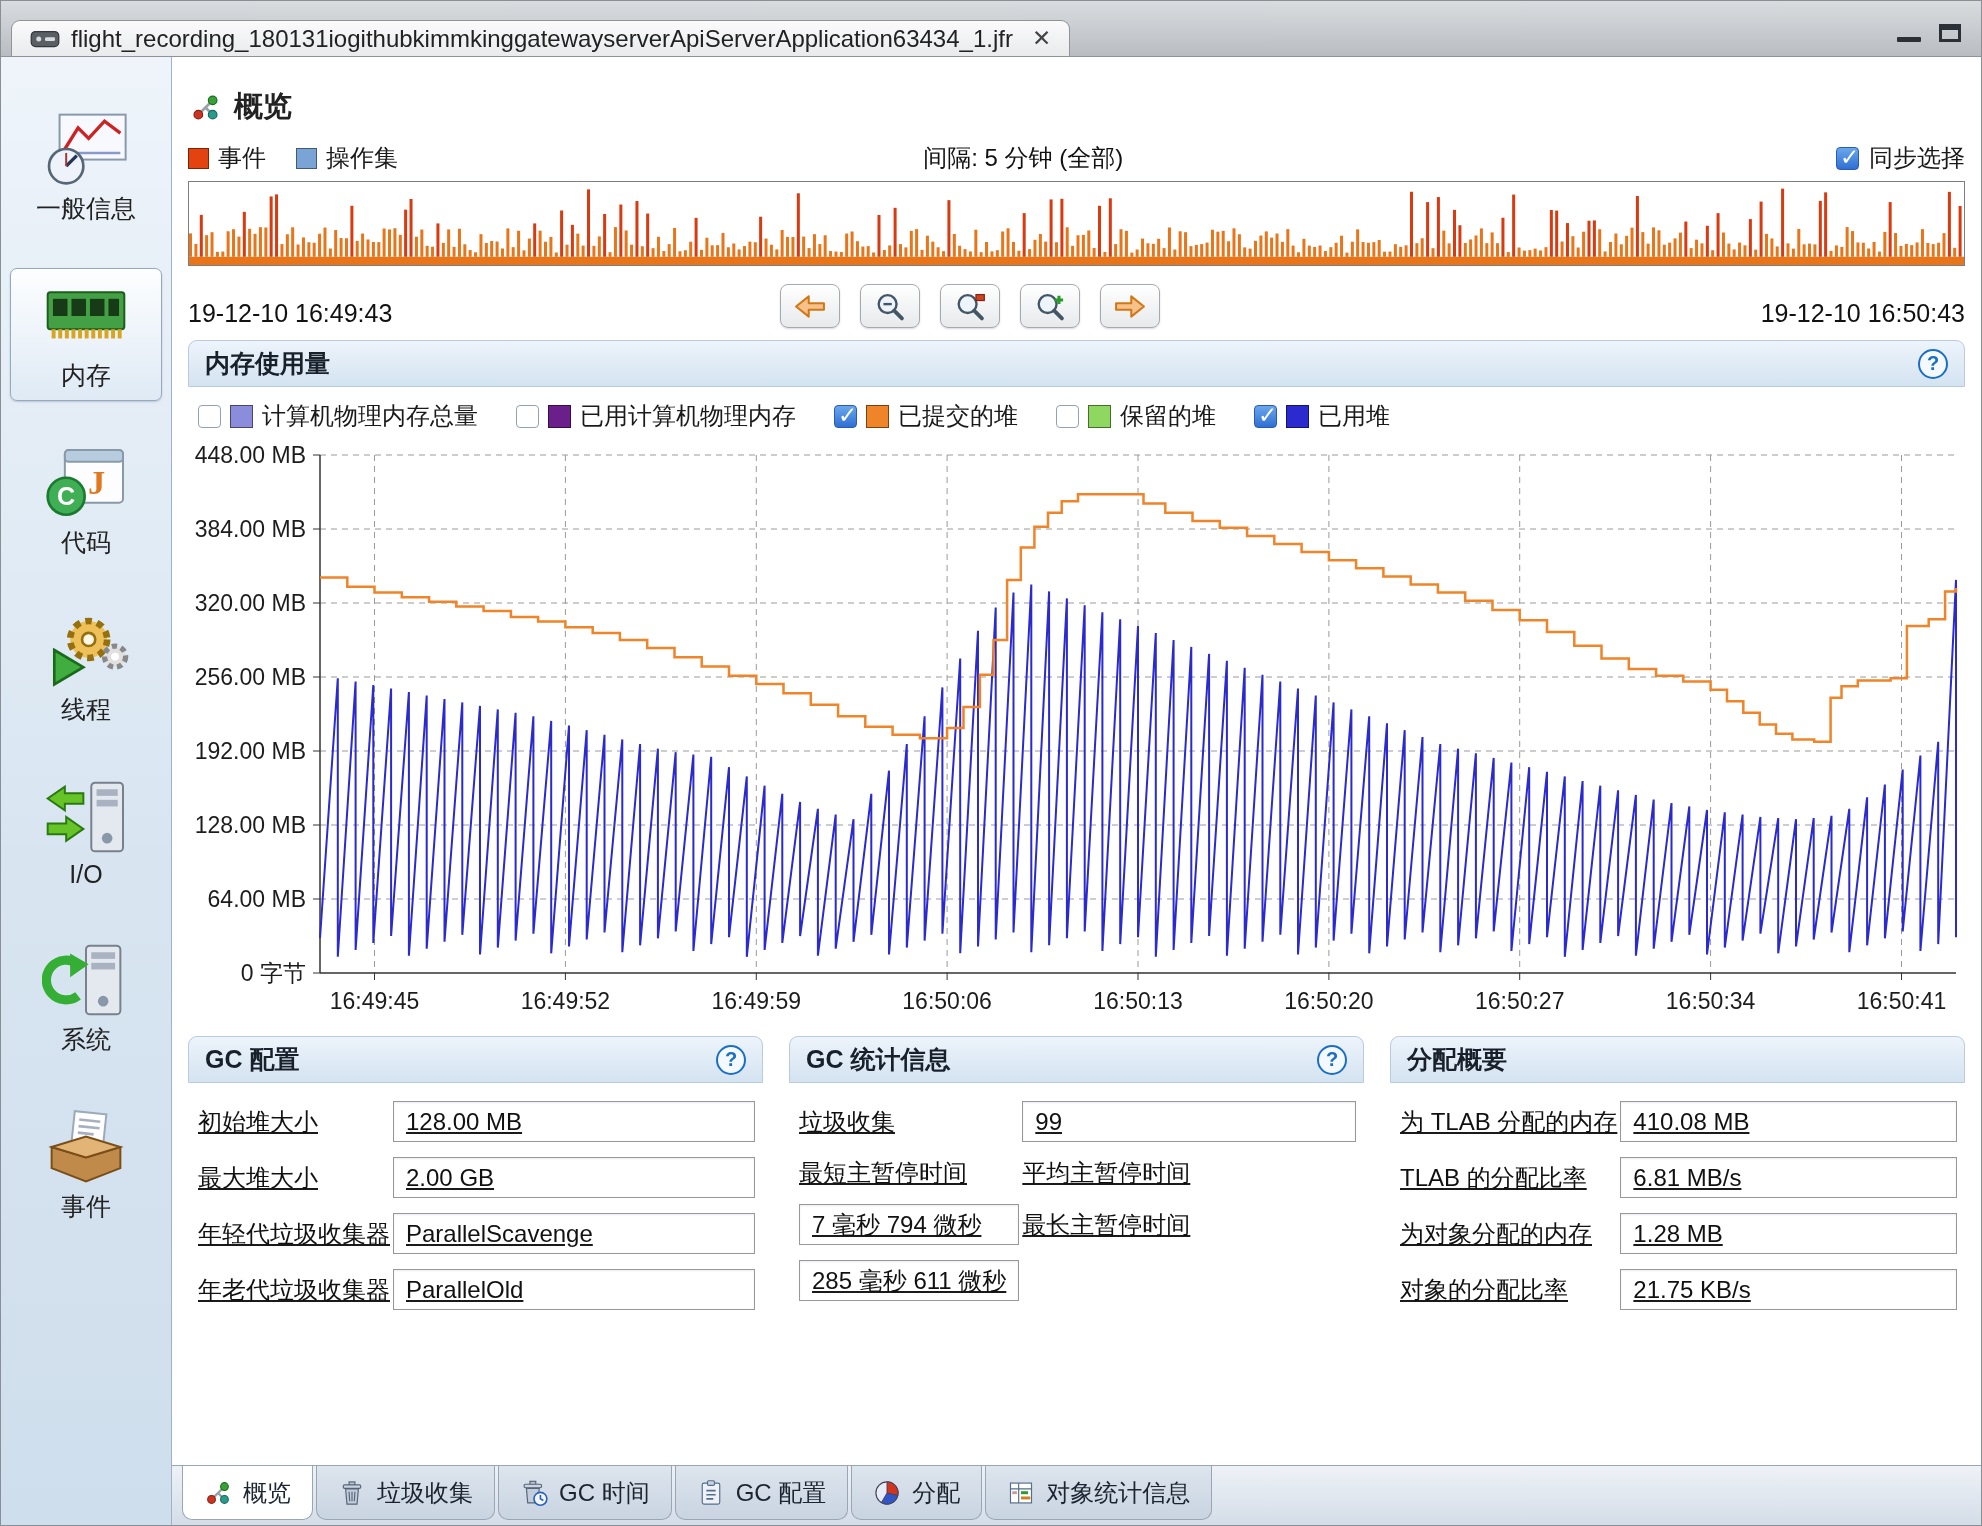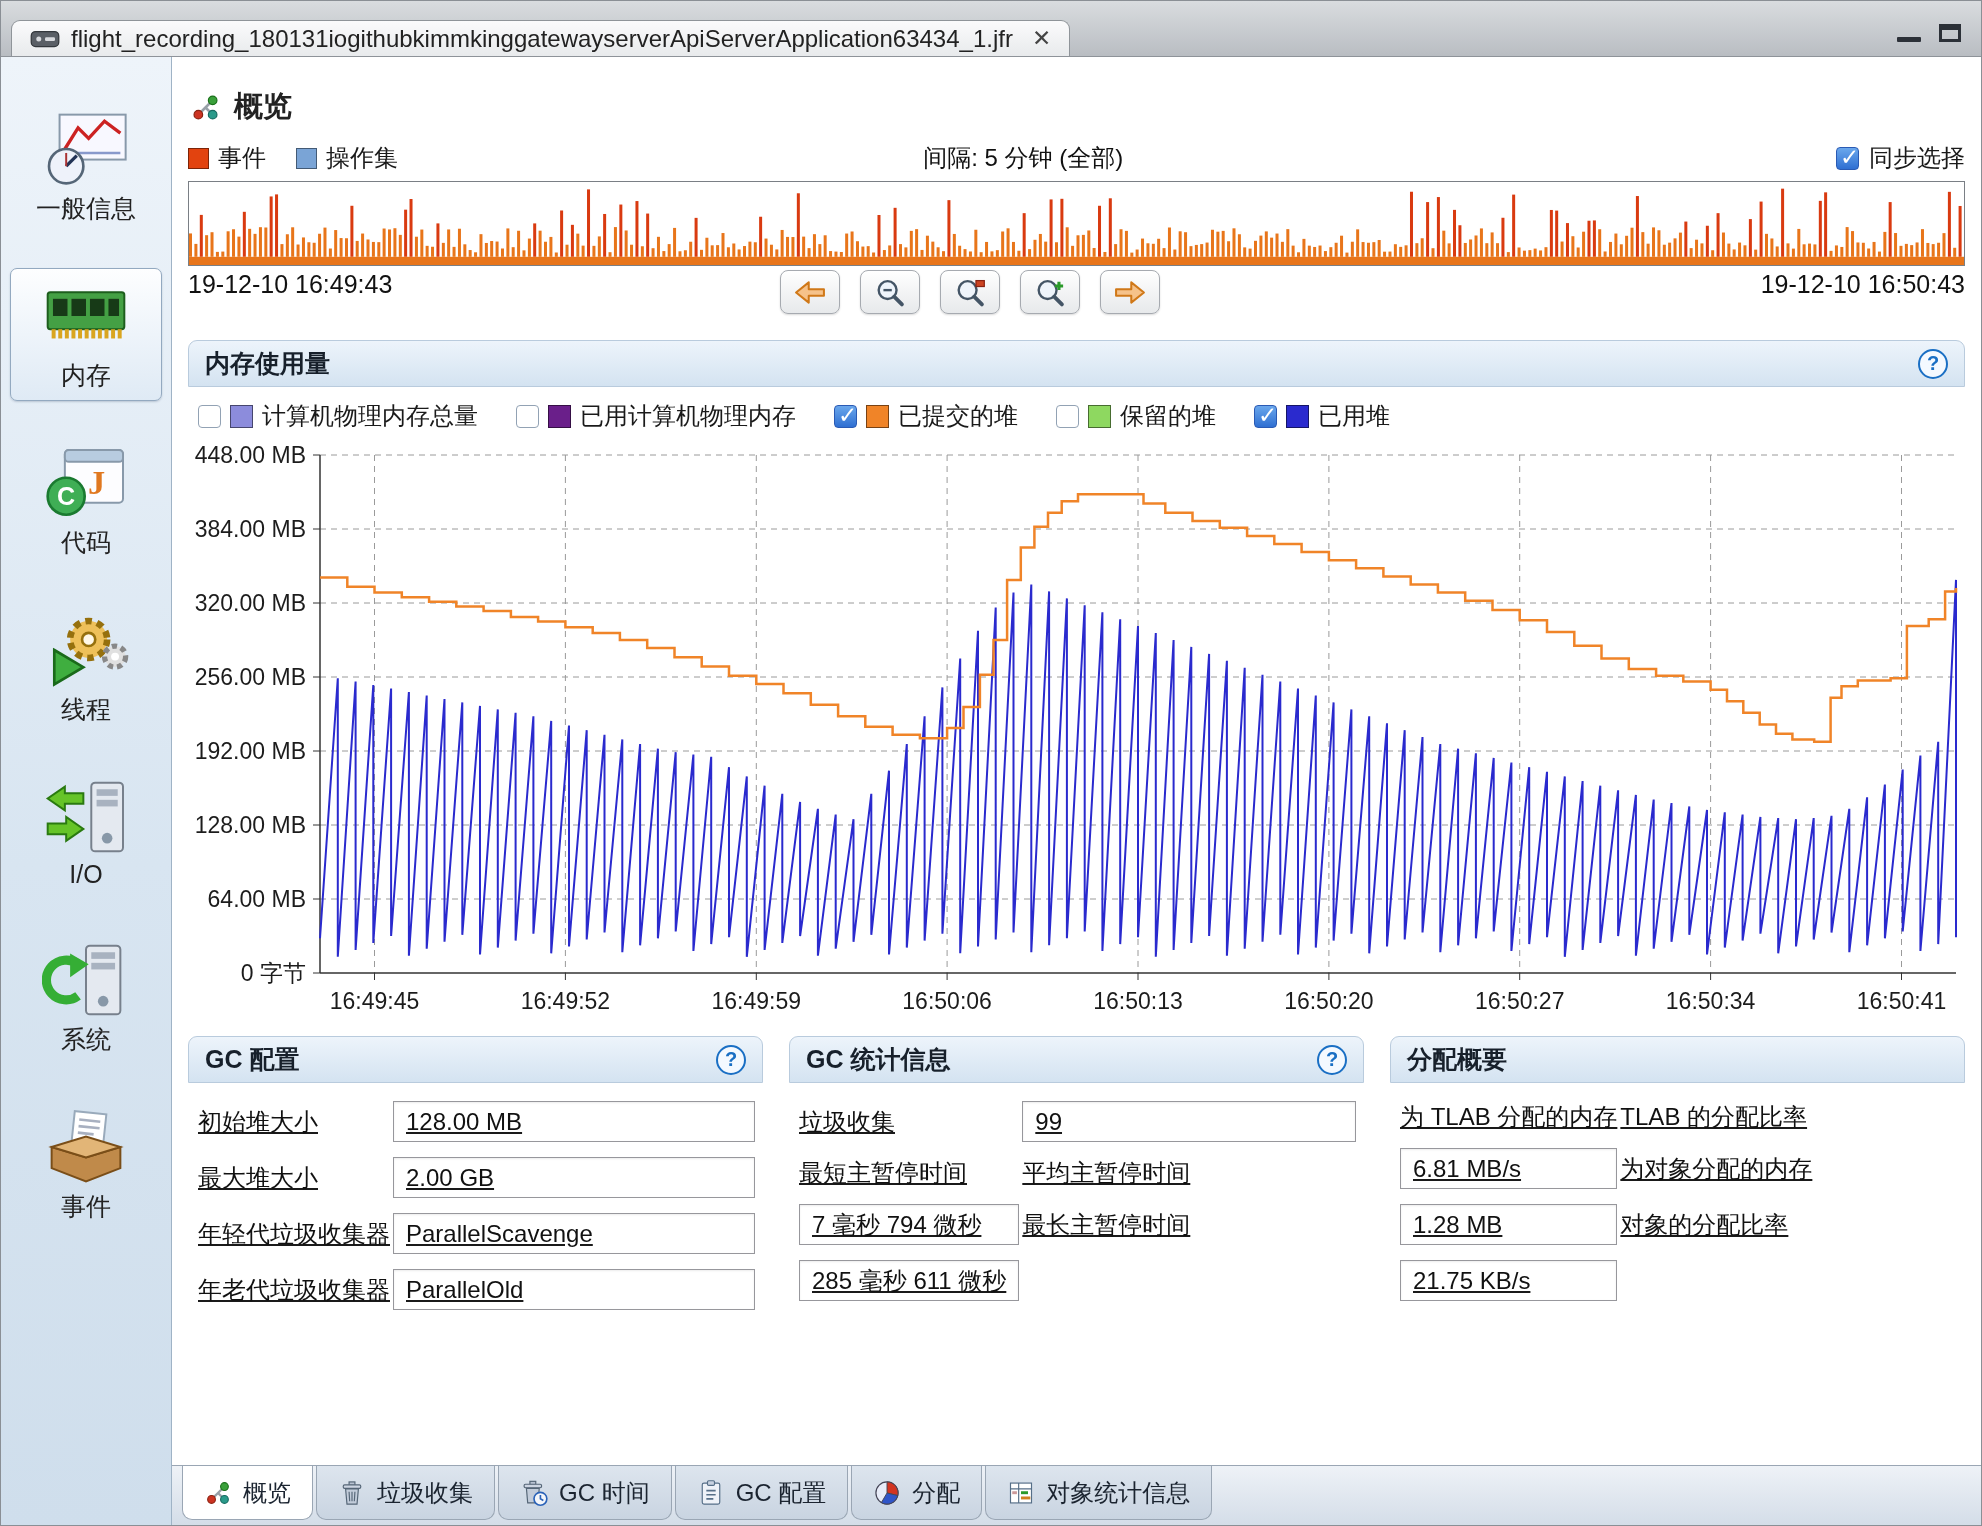--- a/index.html
+++ b/index.html
@@ -39,21 +39,21 @@
   .interval { position:absolute; left:47%; transform:translateX(-50%); font-size:24px; color:#111; white-space:nowrap; }
   .sync { margin-left:auto; display:flex; align-items:center; gap:10px; font-size:24px; cursor:pointer; }
 
   .cbx { width:23px; height:23px; border:1px solid #92a2b4; border-radius:4px; background:#fff; position:relative; display:inline-block; flex:0 0 auto; }
   .cbx.checked { background:linear-gradient(#6aa7ec,#2f6fd2); border-color:#2a5ab4; }
   .cbx.checked::after { content:"✓"; position:absolute; left:3px; top:-4px; color:#fff; font-size:23px; font-weight:bold; }
 
   .strip-wrap { border:1px solid #7a7f85; height:85px; background:#fff; }
   .strip-wrap svg { display:block; width:100%; height:100%; }
 
-  .nav-row { position:relative; display:flex; align-items:flex-start; height:58px; margin-top:4px; }
+  .nav-row { position:relative; display:flex; align-items:flex-end; height:58px; margin-top:4px; }
   .time-label { font-size:25px; color:#111; }
   .time-label.end { margin-left:auto; }
   .nav-buttons { position:absolute; left:44%; transform:translateX(-50%); display:flex; gap:20px; }
   .nav-btn { width:60px; height:44px; border:1px solid #a6aab0; border-radius:8px; background:linear-gradient(#ffffff,#e7e9eb); display:flex; align-items:center; justify-content:center; cursor:pointer; box-shadow:0 1px 2px rgba(0,0,0,.15); }
   .nav-icon svg { width:38px; height:31px; display:block; }
 
   .section { margin-top:12px; }
   .section-header { height:47px; background:linear-gradient(#edf4fb,#d4e3f1); border:1px solid #b9cbdd; border-radius:9px 9px 0 0; display:flex; align-items:center; padding:0 16px; }
   .section-title { font-weight:bold; font-size:25px; color:#17202b; }
   .help { margin-left:auto; width:30px; height:30px; border-radius:50%; border:2px solid #1a6fc4; color:#1a6fc4; background:#f4f9ff; font-size:20px; font-weight:bold; display:flex; align-items:center; justify-content:center; cursor:pointer; }
@@ -745,20 +745,21 @@
               <div class="fld-label">最长主暂停时间</div>
               <div class="fld-value">285 毫秒 611 微秒</div>
             </div>
           </div>
         <div class="bpanel" id="panel-alloc">
             <div class="section-header">
               <span class="section-title">分配概要</span>
             </div>
             <div class="fields">
               <div class="fld-label">为 TLAB 分配的内存</div>
+              <div class="fld-value">410.08 MB</div>
               <div class="fld-label">TLAB 的分配比率</div>
               <div class="fld-value">6.81 MB/s</div>
               <div class="fld-label">为对象分配的内存</div>
               <div class="fld-value">1.28 MB</div>
               <div class="fld-label">对象的分配比率</div>
               <div class="fld-value">21.75 KB/s</div>
             </div>
           </div>
       </div>
 

